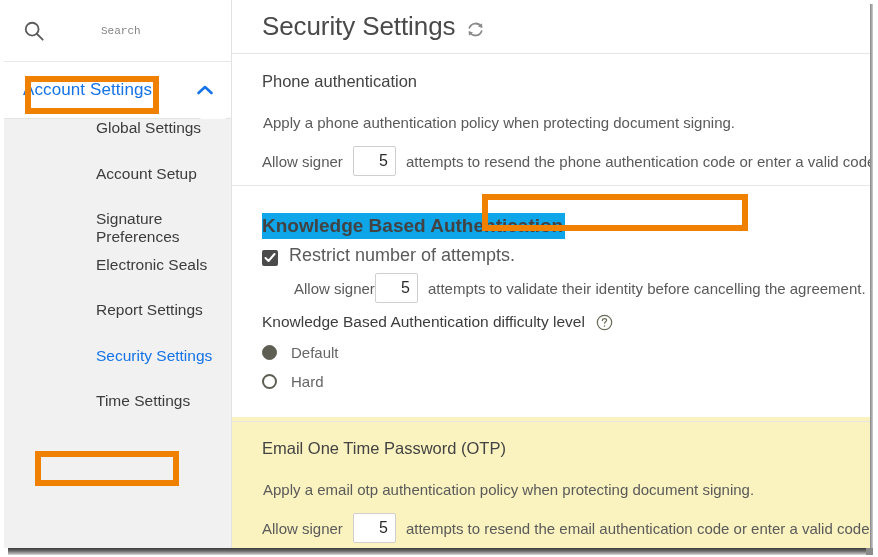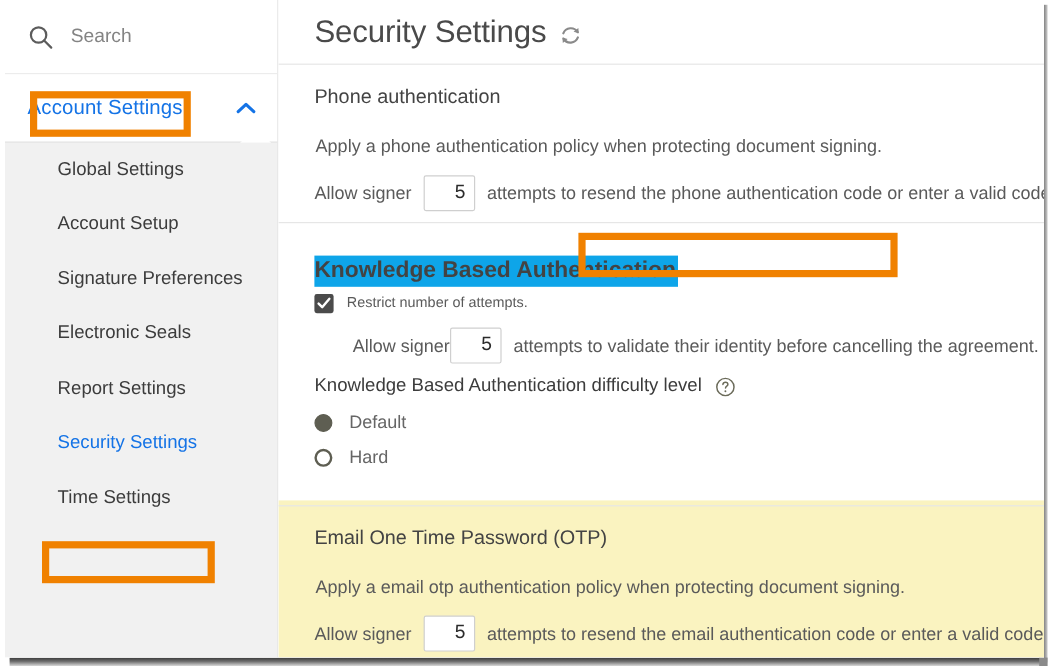--- a/index.html
+++ b/index.html
@@ -85,25 +85,26 @@
     width: 22px;
     height: 22px;
     flex: 0 0 22px;
     margin-right: 14px;
     display: block;
   }
   .search-input {
     border: 0;
     outline: 0;
     background: transparent;
-    font-family: Liberation Sans, sans-serif;
-    font-size: 16px;
+    font-family: Liberation Mono, monospace;
+    font-size: 11px;
     color: #5a5a5a;
     width: 150px;
     padding: 0;
+    margin-left: 42px;
   }
   .search-input::placeholder { color: #848484; opacity: 1; }
 
   .accordion-header {
     position: relative;
     height: 56px;
     background: #ffffff;
     display: flex;
     align-items: center;
     padding-left: 19px;
@@ -153,27 +154,27 @@
     width: 0;
     height: 0;
     border-left: 13px solid transparent;
     border-right: 13px solid transparent;
     border-bottom: 11px solid #ffffff;
   }
 
   .nav-item {
     height: 45.5px;
     display: flex;
-    align-items: center;
     padding-left: 44px;
     font-size: 15.5px;
     color: #3c3c3c;
     box-sizing: border-box;
     cursor: pointer;
     position: relative;
+    margin-left: 48px;
   }
   .nav-item.active {
     color: #1473e6;
   }
 
   
   .hl-security {
     position: absolute;
     left: 31px;
     top: 451px;
@@ -309,22 +310,22 @@
     top: 0;
     width: 638px;
     border-top: 1px solid #e6e6e6;
   }
 
   .checkbox-row {
     position: absolute;
     left: 30px;
     top: 60px;
     display: flex;
-    align-items: flex-start;
-    font-size: 12px;
+    align-items: flex-end;
+    font-size: 18px;
     color: #5a5a5a;
     white-space: nowrap;
   }
   .checkbox {
     width: 16px;
     height: 16px;
     background: #4b4b4b;
     border-radius: 2px;
     margin-right: 11px;
     position: relative;

